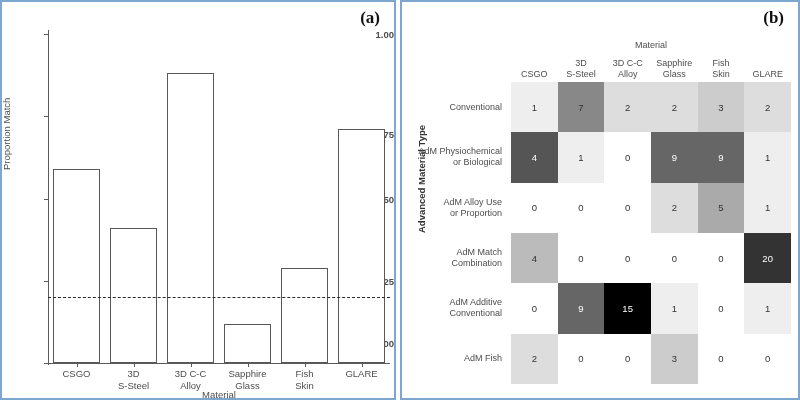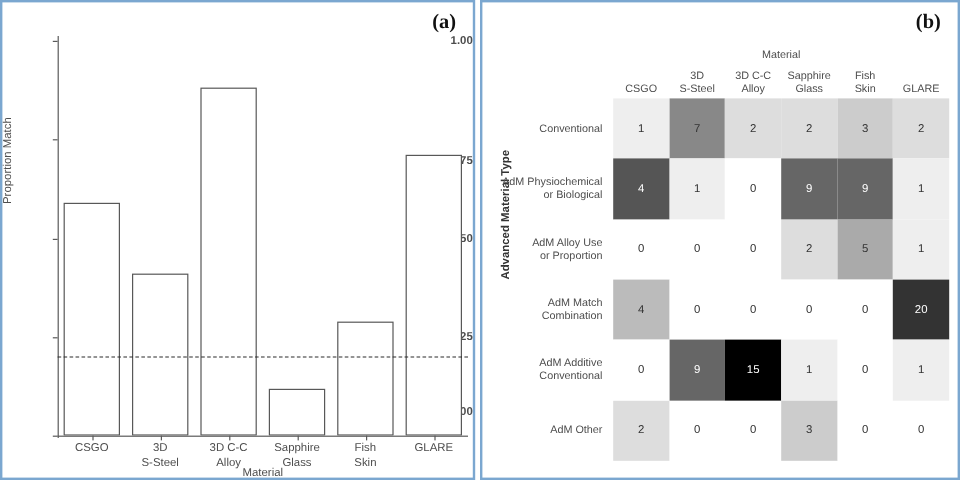--- a/index.html
+++ b/index.html
@@ -287,21 +287,21 @@
         </div>
         <div class="row-header" style="top: 231px; height: 50.3333px;">
           <div>AdM Match</div>
           <div>Combination</div>
         </div>
         <div class="row-header" style="top: 281.333px; height: 50.3333px;">
           <div>AdM Additive</div>
           <div>Conventional</div>
         </div>
         <div class="row-header" style="top: 331.667px; height: 50.3333px;">
-          <div>AdM Other</div>
+          <div>AdM Fish</div>
         </div>
       </div>
     <div id="b-cells">
         <div class="cell" style="left: 109px; top: 80px; width: 46.6667px; height: 50.3333px; background: rgb(238, 238, 238); color: rgb(51, 51, 51);">
           <span>1</span>
         </div>
         <div class="cell" style="left: 155.667px; top: 80px; width: 46.6667px; height: 50.3333px; background: rgb(136, 136, 136); color: rgb(51, 51, 51);">
           <span>7</span>
         </div>
         <div class="cell" style="left: 202.333px; top: 80px; width: 46.6667px; height: 50.3333px; background: rgb(221, 221, 221); color: rgb(51, 51, 51);">

